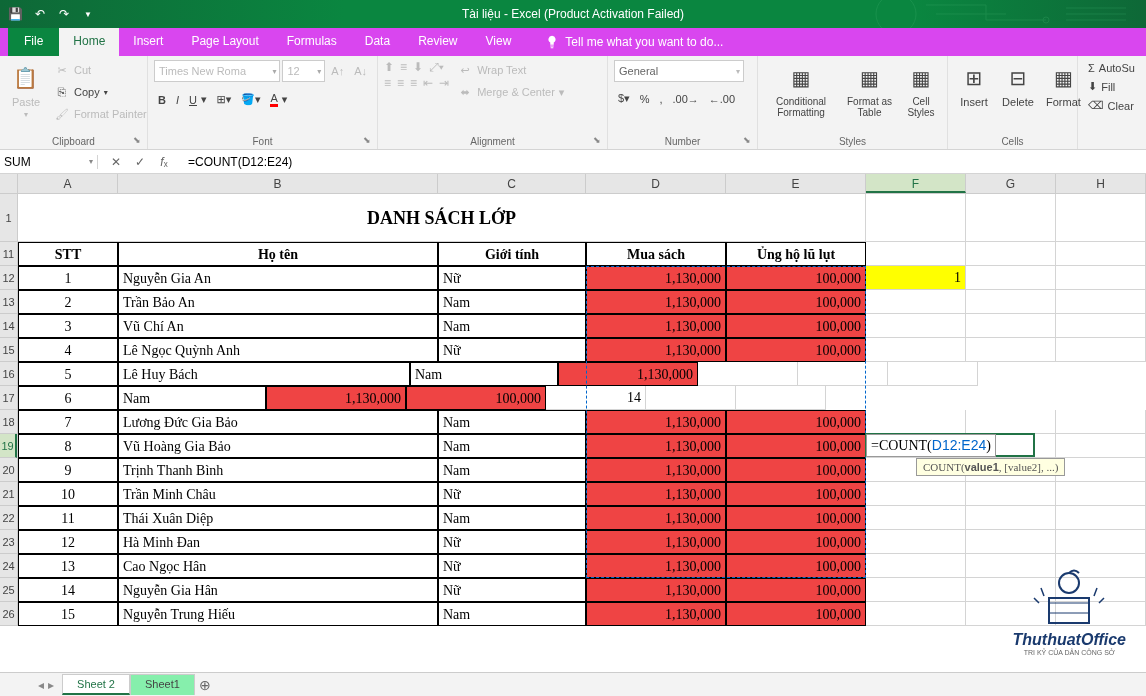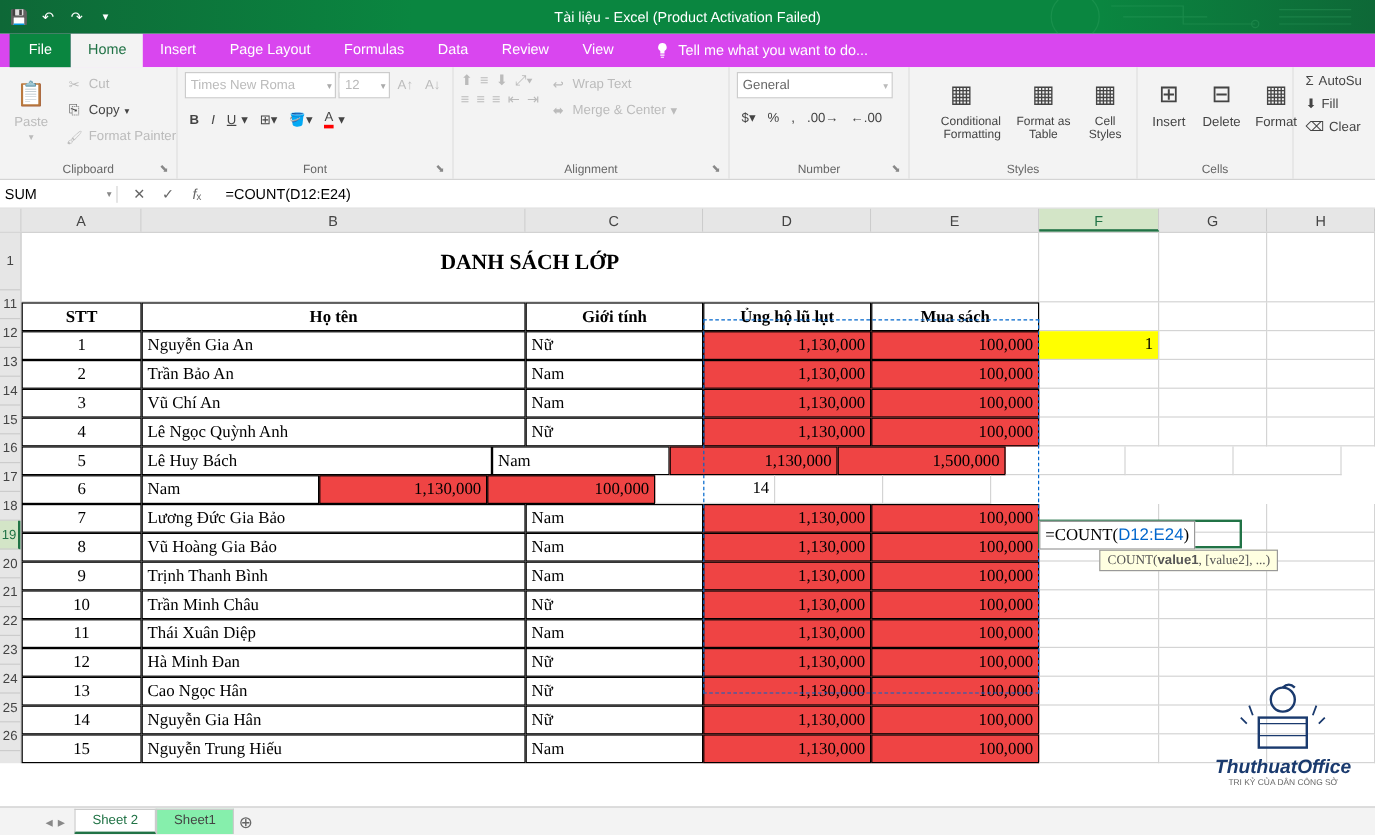--- a/index.html
+++ b/index.html
@@ -47,21 +47,21 @@
 .col-hdr.sel { background: #d3e5c7; color: #217346; border-bottom: 2px solid #217346; }
 
 .grid-body { display: flex; }
 .row-headers { width: 28px; background: #e6e6e6; border-right: 1px solid #ccc; }
 .row-hdr { height: 24px; border-bottom: 1px solid #ccc; text-align: center; font-size: 11px; color: #444; line-height: 24px; }
 .row-hdr.sel { background: #d3e5c7; color: #217346; border-right: 2px solid #217346; }
 .row-hdr.tall { height: 48px; line-height: 48px; }
 
 .cells { position: relative; }
 .row { display: flex; height: 24px; }
-.row.tall { height: 58px; }
+.row.tall { height: 48px; }
 .cell { border-right: 1px solid #d4d4d4; border-bottom: 1px solid #d4d4d4; padding: 0 4px; font-size: 14px; line-height: 24px; overflow: hidden; white-space: nowrap; font-family: "Times New Roman", serif; }
 .cell.hdr { font-weight: bold; text-align: center; border: 1px solid #000; }
 .cell.data { border: 1px solid #000; }
 .cell.data.c { text-align: center; }
 .cell.num { text-align: right; background: #ef4444; border: 1px solid #000; }
 .title-cell { font-weight: bold; font-size: 18px; text-align: center; line-height: 48px; font-family: "Times New Roman", serif; }
 
 .active-cell { position: absolute; border: 2px solid #217346; pointer-events: none; }
 .yellow { background: #ffff00; }
 
@@ -226,21 +226,21 @@
       </div>
     </div>
     <div class="ribbon-group-label">Number</div>
     <span class="dialog-launcher">⬊</span>
   </div>
 
   <div class="ribbon-group" style="width:190px">
     <div class="ribbon-group-content">
       <div class="ribbon-btn-lg">
           <span class="icon">▦</span>
-          <span style="font-size:10px;line-height:11px;text-align:right">Conditional Formatting</span>
+          <span style="font-size:10px;line-height:11px;text-align:center">Conditional Formatting</span>
         </div>
       <div class="ribbon-btn-lg">
           <span class="icon">▦</span>
           <span style="font-size:10px;line-height:11px;text-align:center">Format as Table</span>
         </div>
       <div class="ribbon-btn-lg">
           <span class="icon">▦</span>
           <span style="font-size:10px;line-height:11px;text-align:center">Cell Styles</span>
         </div>
     </div>
@@ -334,22 +334,22 @@
         <div class="row tall">
           <div class="cell title-cell" style="width: 848px;">DANH SÁCH LỚP</div>
           <div class="cell " style="width: 100px;"></div>
           <div class="cell " style="width: 90px;"></div>
           <div class="cell " style="width: 90px;"></div>
         </div>
         <div class="row">
           <div class="cell hdr" style="width: 100px;">STT</div>
           <div class="cell hdr" style="width: 320px;">Họ tên</div>
           <div class="cell hdr" style="width: 148px;">Giới tính</div>
+          <div class="cell hdr" style="width: 140px;">Mua sách</div>
           <div class="cell hdr" style="width: 140px;">Ủng hộ lũ lụt</div>
-          <div class="cell hdr" style="width: 140px;">Mua sách</div>
           <div class="cell " style="width: 100px;"></div>
           <div class="cell " style="width: 90px;"></div>
           <div class="cell " style="width: 90px;"></div>
         </div>
         <div class="row">
           <div class="cell data c" style="width: 100px;">1</div>
           <div class="cell data" style="width: 320px;">Nguyễn Gia An</div>
           <div class="cell data" style="width: 148px;">Nữ</div>
           <div class="cell num" style="width: 140px;">1,130,000</div>
           <div class="cell num" style="width: 140px;">100,000</div>
@@ -385,21 +385,20 @@
           <div class="cell num" style="width: 140px;">100,000</div>
           <div class="cell " style="width: 100px;"></div>
           <div class="cell " style="width: 90px;"></div>
           <div class="cell " style="width: 90px;"></div>
         </div>
         <div class="row">
           <div class="cell data c" style="width: 100px;">5</div>
           <div class="cell data" style="width: 292px;">Lê Huy Bách</div>
           <div class="cell data" style="width: 148px;">Nam</div>
           <div class="cell num" style="width: 140px;">1,130,000</div>
-          <div class="cell num" style="width: 140px;">1,500,000</div>
           <div class="cell " style="width: 100px;"></div>
           <div class="cell " style="width: 90px;"></div>
           <div class="cell " style="width: 90px;"></div>
         </div>
         <div class="row">
           <div class="cell data c" style="width: 100px;">6</div>
           <div class="cell data" style="width: 148px;">Nam</div>
           <div class="cell num" style="width: 140px;">1,130,000</div>
           <div class="cell num" style="width: 140px;">100,000</div>
           <div class="cell " style="width: 100px; text-align: right; font-family: &quot;Times New Roman&quot;;">14</div>

